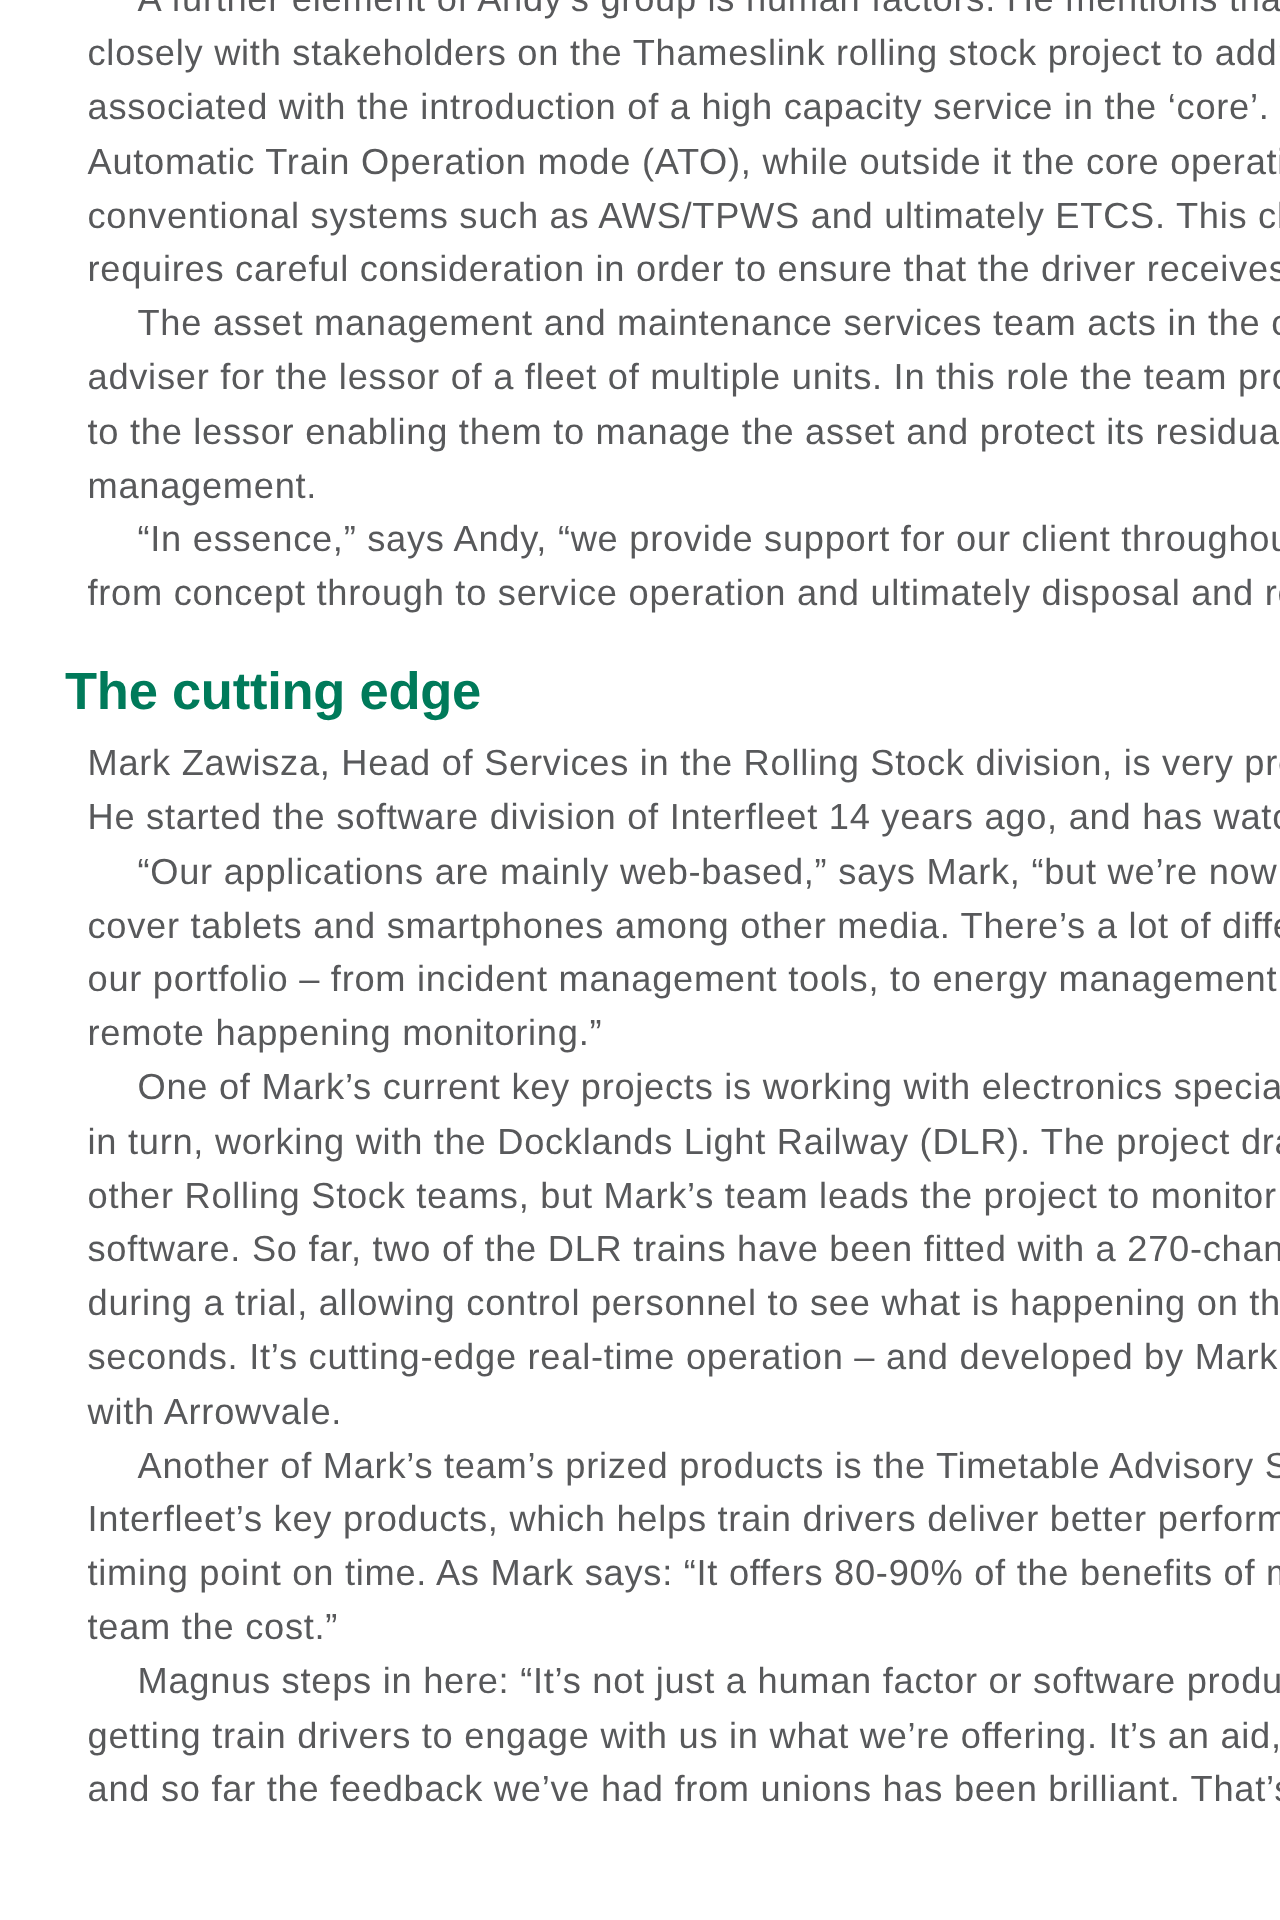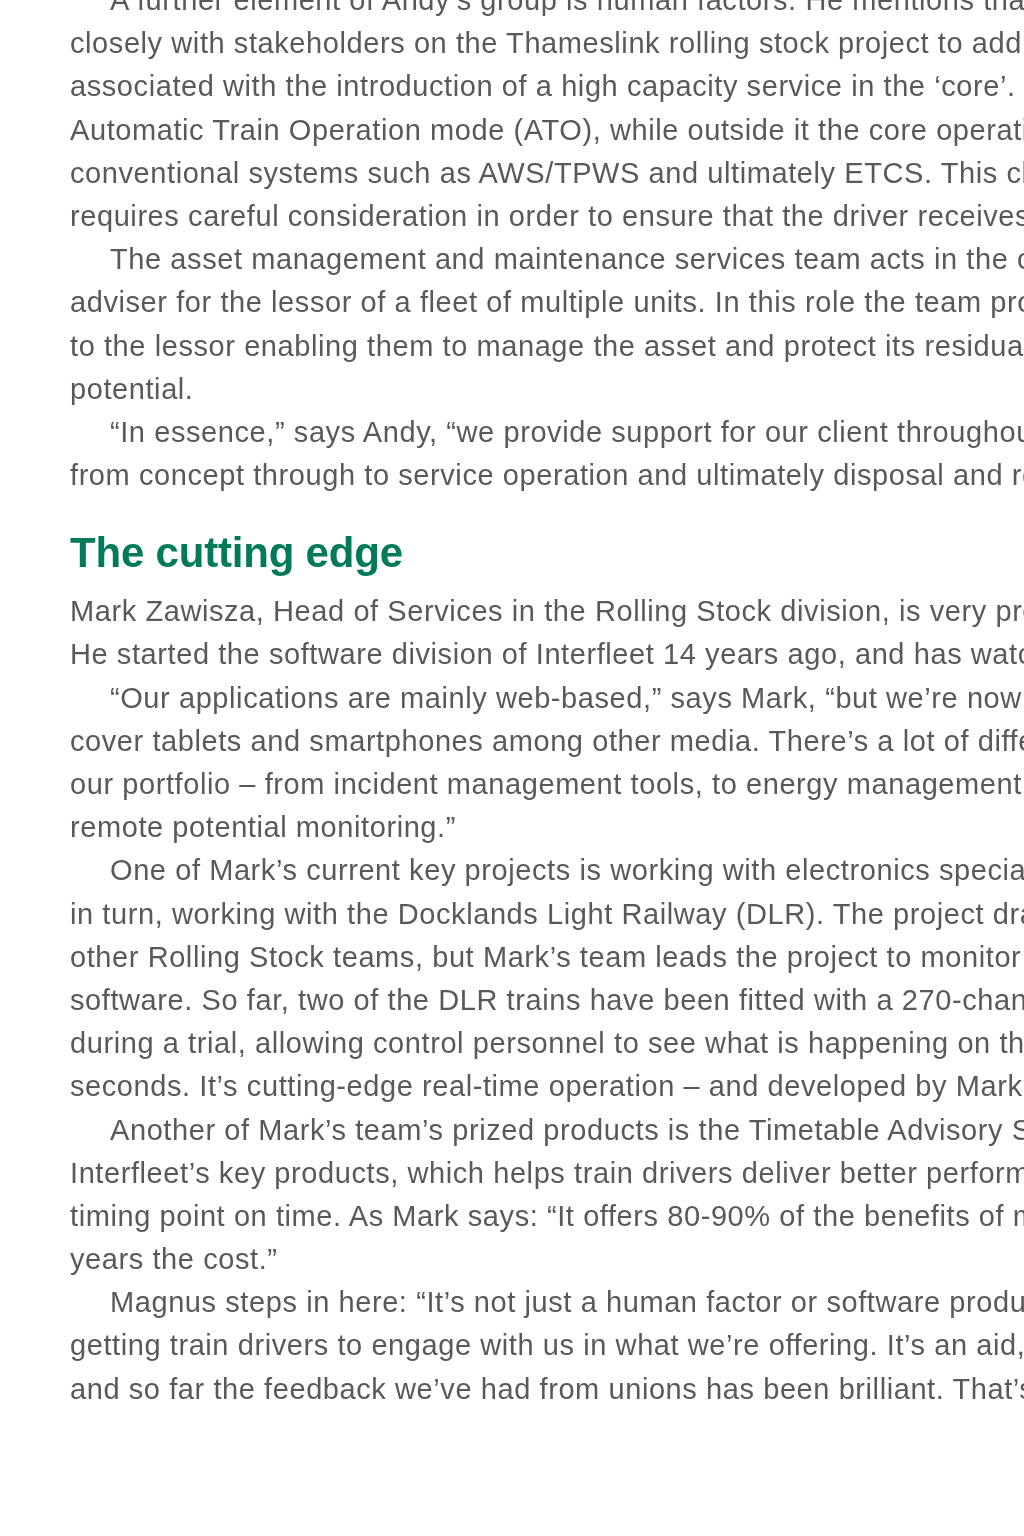--- a/index.html
+++ b/index.html
@@ -19,21 +19,21 @@
     font-weight: 300;
     color: var(--body-text, #58595b);
     white-space: nowrap;
     padding-left: 70px;
     letter-spacing: 0.02em;
   }
   .line.indent { padding-left: 110px; }
   .p1 { margin-top: -21px; }          
   .p4 { margin-top: 9px; }
   .heading {
-    margin: 28px 0 0 70px;
+    margin: 28px 0 0 52px;
     padding: 0;
     font-size: 42px;
     line-height: 56px;
     font-weight: 700;
     letter-spacing: -0.2px;
     color: var(--accent, #007a5a);
     white-space: nowrap;
   }
 </style>
 </head>
@@ -47,56 +47,57 @@
     <div class="line">associated with the introduction of a high capacity service in the ‘core’. Th</div>
     <div class="line">Automatic Train Operation mode (ATO), while outside it the core operation</div>
     <div class="line">conventional systems such as AWS/TPWS and ultimately ETCS. This chan</div>
     <div class="line">requires careful consideration in order to ensure that the driver receives cle</div>
   </div>
 
   <div class="para p2">
     <div class="line indent">The asset management and maintenance services team acts in the capac</div>
     <div class="line">adviser for the lessor of a fleet of multiple units. In this role the team provide</div>
     <div class="line">to the lessor enabling them to manage the asset and protect its residual va</div>
-    <div class="line">potential.</div>
+    <div class="line">management.</div>
   </div>
 
   <div class="para p3">
     <div class="line indent">“In essence,” says Andy, “we provide support for our client throughout th</div>
     <div class="line">from concept through to service operation and ultimately disposal and rep</div>
   </div>
 
   <h2 class="heading">The cutting edge</h2>
 
   <div class="para p4">
     <div class="line">Mark Zawisza, Head of Services in the Rolling Stock division, is very prou</div>
     <div class="line">He started the software division of Interfleet 14 years ago, and has watche</div>
   </div>
 
   <div class="para p5">
     <div class="line indent">“Our applications are mainly web-based,” says Mark, “but we’re now e</div>
     <div class="line">cover tablets and smartphones among other media. There’s a lot of differe</div>
     <div class="line">our portfolio – from incident management tools, to energy management an</div>
-    <div class="line">remote potential monitoring.”</div>
+    <div class="line">remote happening monitoring.”</div>
   </div>
 
   <div class="para p6">
     <div class="line indent">One of Mark’s current key projects is working with electronics specialist</div>
     <div class="line">in turn, working with the Docklands Light Railway (DLR). The project draws</div>
     <div class="line">other Rolling Stock teams, but Mark’s team leads the project to monitor 94</div>
     <div class="line">software. So far, two of the DLR trains have been fitted with a 270-channel</div>
     <div class="line">during a trial, allowing control personnel to see what is happening on the t</div>
     <div class="line">seconds. It’s cutting-edge real-time operation – and developed by Mark’s</div>
+    <div class="line">with Arrowvale.</div>
   </div>
 
   <div class="para p7">
     <div class="line indent">Another of Mark’s team’s prized products is the Timetable Advisory Syst</div>
     <div class="line">Interfleet’s key products, which helps train drivers deliver better performanc</div>
     <div class="line">timing point on time. As Mark says: “It offers 80-90% of the benefits of mor</div>
-    <div class="line">years the cost.”</div>
+    <div class="line">team the cost.”</div>
   </div>
 
   <div class="para p8">
     <div class="line indent">Magnus steps in here: “It’s not just a human factor or software product e</div>
     <div class="line">getting train drivers to engage with us in what we’re offering. It’s an aid, no</div>
     <div class="line">and so far the feedback we’ve had from unions has been brilliant. That’s b</div>
   </div>
 
 </div>
 

